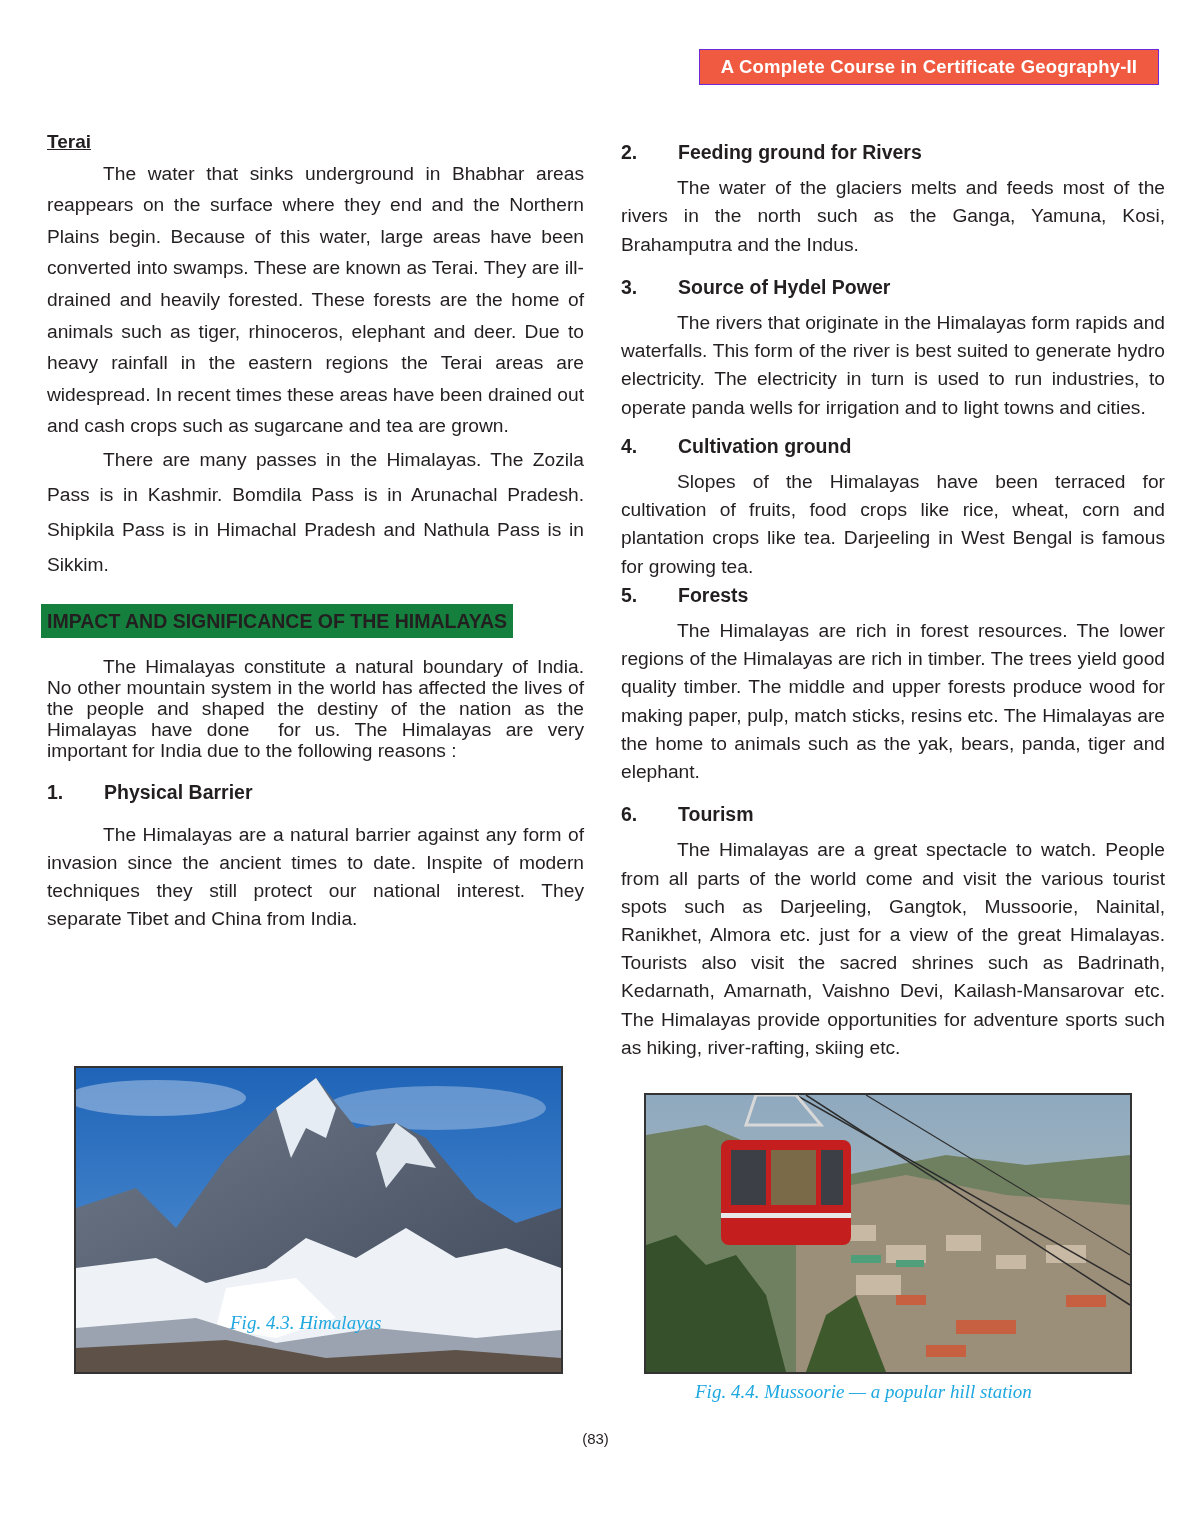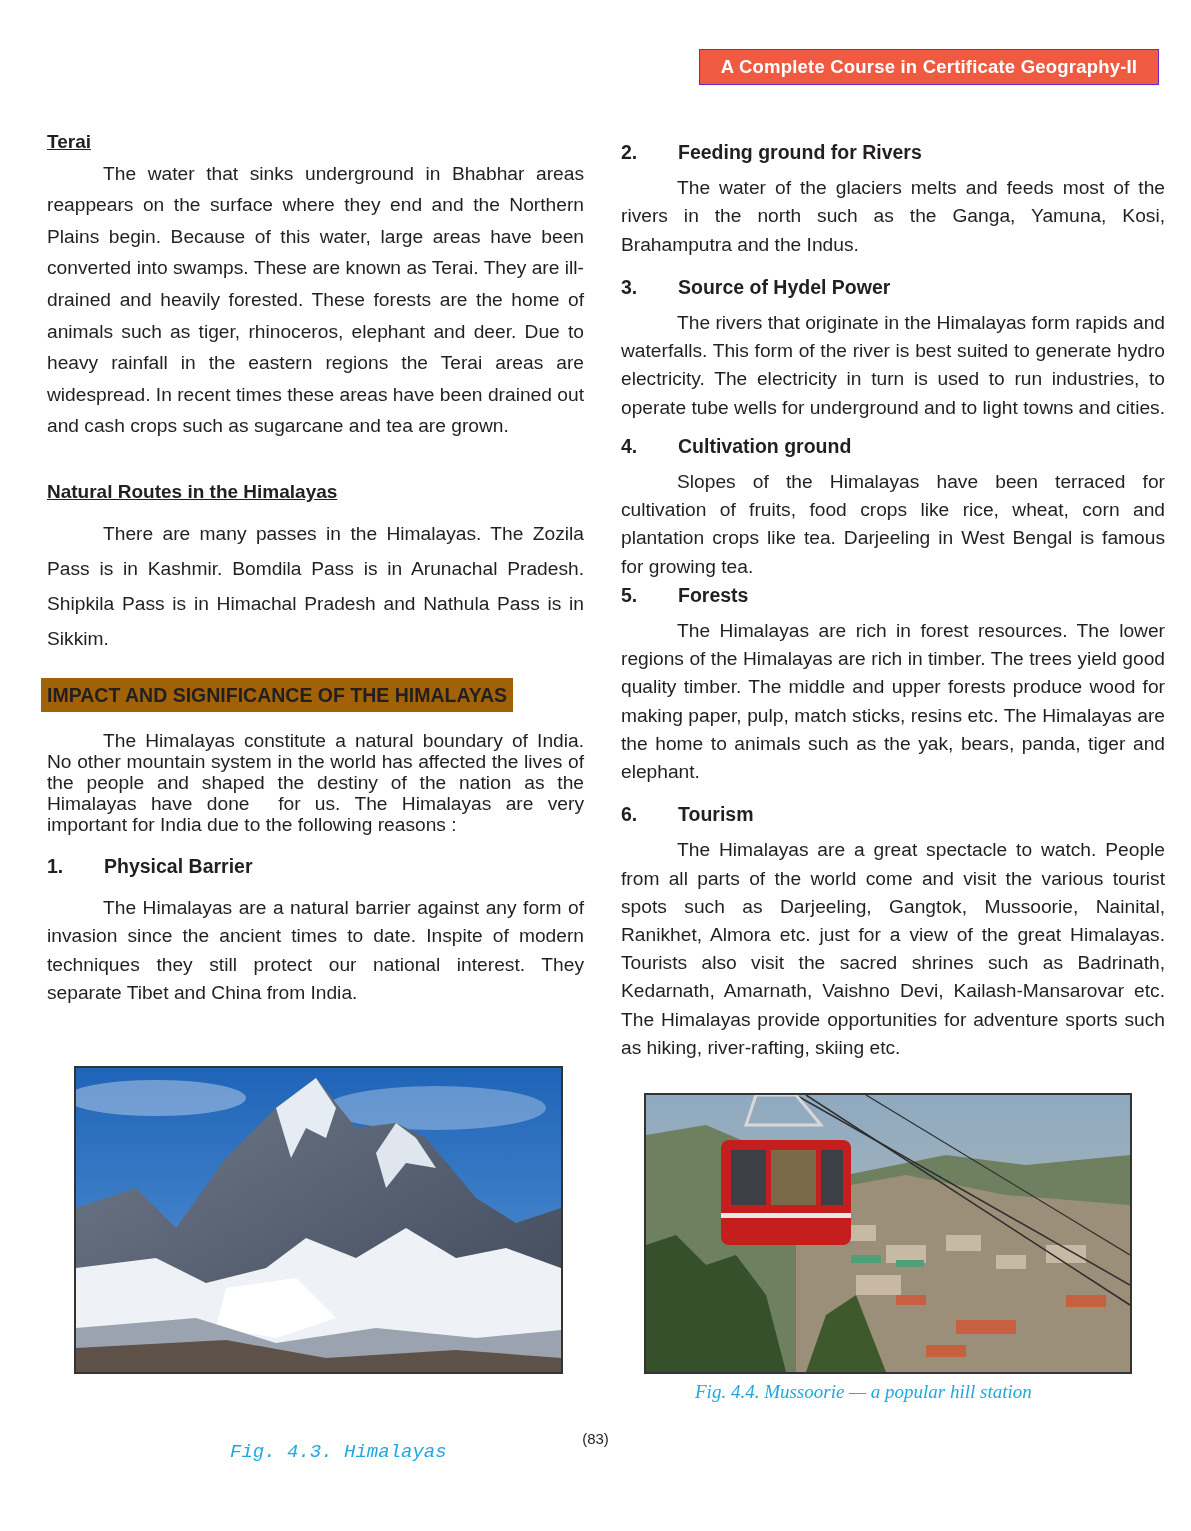--- a/index.html
+++ b/index.html
@@ -13,45 +13,44 @@
 
   .col { position: absolute; font-size: 19.2px; line-height: 31.6px; }
   .col-left { left: 47px; top: 126px; width: 537px; }
   .col-right { left: 621px; top: 138px; width: 544px; line-height: 28.2px; }
 
   .p { text-align: justify; margin: 0; text-indent: 56px; }
   .h { font-weight: bold; margin: 0; font-size: 19px; text-decoration: underline; }
   .num-h { display: flex; font-weight: bold; margin: 0; font-size: 19.5px; }
   .num-h .n { width: 57px; flex: none; }
 
-  .highlight { display: inline-block; background: #a16207; font-weight: bold; font-size: 19.5px;
+  .highlight { display: inline-block; background: #15803d; font-weight: bold; font-size: 19.5px;
     padding: 2px 6px 2px 6px; margin-left: -6px; line-height: 30px; }
 
   .img-box { position: absolute; border: 2px solid #333; box-sizing: border-box; overflow: hidden; }
   .img-himalaya { left: 74px; top: 1066px; width: 489px; height: 308px; }
   .img-mussoorie { left: 644px; top: 1093px; width: 488px; height: 281px; }
 
   .caption { position: absolute; font-family: "Liberation Serif", "DejaVu Serif", serif;
     font-style: italic; color: #1fa8e0; font-size: 19px; }
-  .cap-left { left: 230px; top: 1441px; font-family: Liberation Mono, monospace; }
+  .cap-left { left: 230px; top: 1312px; }
   .cap-right { left: 695px; top: 1381px; }
 
   .page-num { position: absolute; left: 0; width: 1191px; top: 1430px; text-align: center;
     font-size: 15px; color: #231f20; }
 </style>
 </head>
 <body>
 
 <div class="header-badge">A Complete Course in Certificate Geography-II</div>
 
 <div class="col col-left">
   <p class="h" style="margin-bottom:0;">Terai</p>
   <p class="p">The water that sinks underground in Bhabhar areas reappears on the surface where they end and the Northern Plains begin. Because of this water, large areas have been converted into swamps. These are known as Terai. They are ill-drained and heavily forested. These forests are the home of animals such as tiger, rhinoceros, elephant and deer. Due to heavy rainfall in the eastern regions the Terai areas are widespread. In recent times these areas have been drained out and cash crops such as sugarcane and tea are grown.</p>
 
-  <p class="h" style="margin-top:34px; margin-bottom:8px;">Natural Routes in the Himalayas</p>
   <p class="p" style="line-height:35px;">There are many passes in the Himalayas. The Zozila Pass is in Kashmir. Bomdila Pass is in Arunachal Pradesh. Shipkila Pass is in Himachal Pradesh and Nathula Pass is in Sikkim.</p>
 
   <div style="margin-top:22px; margin-bottom:18px;">
     <span class="highlight">IMPACT AND SIGNIFICANCE OF THE HIMALAYAS</span>
   </div>
   <p class="p" style="line-height:21px; white-space:pre-wrap;">The Himalayas constitute a natural boundary of India. No other mountain system in the world has affected the lives of the people and shaped the destiny of the nation as the Himalayas have done  for us. The Himalayas are very important for India due to the following reasons :</p>
 
   <div class="num-h" style="margin-top:16px;">
     <span class="n">1.</span>
     <span>Physical Barrier</span>
@@ -63,21 +62,21 @@
   <div class="num-h">
     <span class="n">2.</span>
     <span>Feeding ground for Rivers</span>
   </div>
   <p class="p" style="margin-top:8px;">The water of the glaciers melts and feeds most of the rivers in the north such as the Ganga, Yamuna, Kosi, Brahamputra and the Indus.</p>
 
   <div class="num-h" style="margin-top:14px;">
     <span class="n">3.</span>
     <span>Source of Hydel Power</span>
   </div>
-  <p class="p" style="margin-top:8px;">The rivers that originate in the Himalayas form rapids and waterfalls. This form of the river is best suited to generate hydro electricity. The electricity in turn is used to run industries, to operate tube wells for underground and to light towns and cities.</p>
+  <p class="p" style="margin-top:8px;">The rivers that originate in the Himalayas form rapids and waterfalls. This form of the river is best suited to generate hydro electricity. The electricity in turn is used to run industries, to operate panda wells for irrigation and to light towns and cities.</p>
 
   <div class="num-h" style="margin-top:10px;">
     <span class="n">4.</span>
     <span>Cultivation ground</span>
   </div>
   <p class="p" style="margin-top:8px;">Slopes of the Himalayas have been terraced for cultivation of fruits, food crops like rice, wheat, corn and plantation crops like tea. Darjeeling in West Bengal is famous for growing tea.</p>
 
   <div class="num-h" style="margin-top:0px;">
     <span class="n">5.</span>
     <span>Forests</span>

